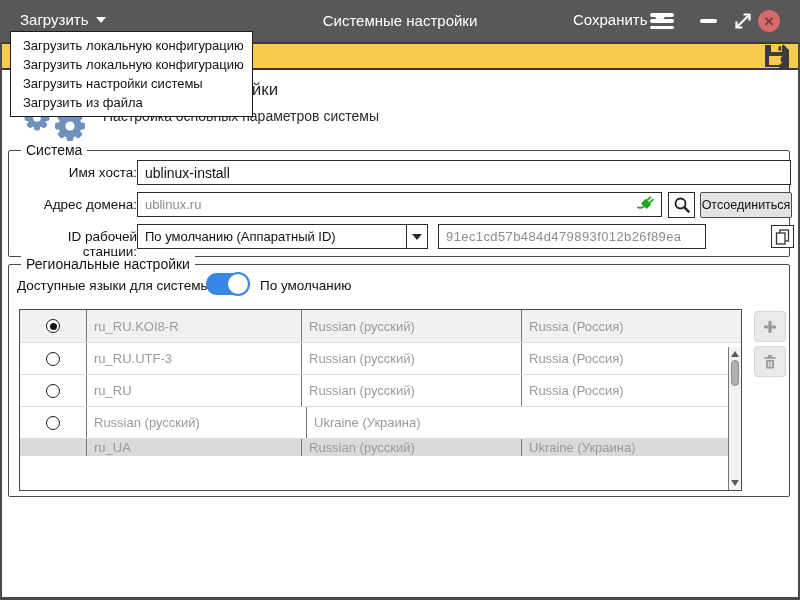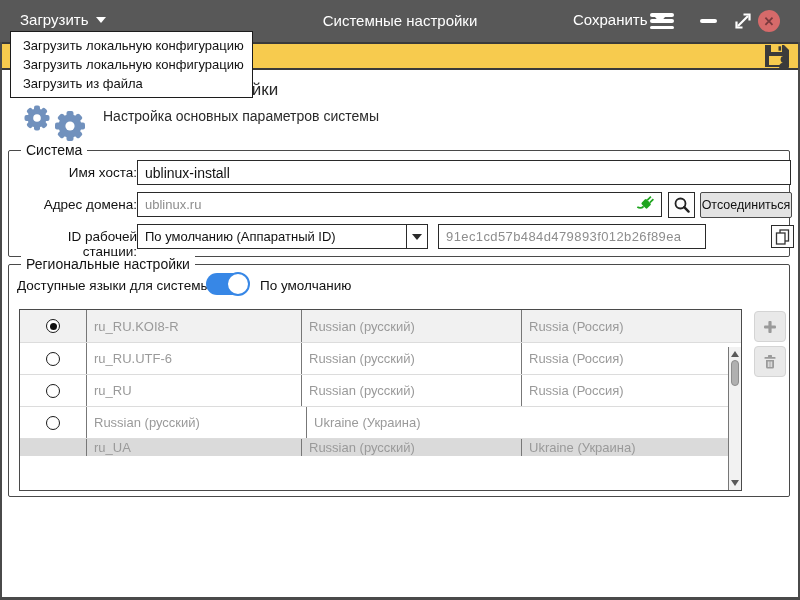--- a/index.html
+++ b/index.html
@@ -221,21 +221,21 @@
             <div class="radio checked"></div>
           </div>
         <div class="tc c1">ru_RU.KOI8-R</div>
         <div class="tc c2">Russian (русский)</div>
         <div class="tc c3">Russia (Россия)</div>
       </div>
       <div class="trow">
         <div class="tc c0">
             <div class="radio"></div>
           </div>
-        <div class="tc c1">ru_RU.UTF-6</div>
+        <div class="tc c1">ru_RU.UTF-3</div>
         <div class="tc c2">Russian (русский)</div>
         <div class="tc c3">Russia (Россия)</div>
       </div>
       <div class="trow">
         <div class="tc c0">
             <div class="radio"></div>
           </div>
         <div class="tc c1">ru_RU</div>
         <div class="tc c2">Russian (русский)</div>
         <div class="tc c3">Russia (Россия)</div>
@@ -275,16 +275,17 @@
         <line x1="6.3" y1="7.5" x2="6.3" y2="13" stroke="#e9e9e9" stroke-width="1"></line>
         <line x1="8" y1="7.5" x2="8" y2="13" stroke="#e9e9e9" stroke-width="1"></line>
         <line x1="9.7" y1="7.5" x2="9.7" y2="13" stroke="#e9e9e9" stroke-width="1"></line>
       </svg>
     </div>
   </div>
 
   <div class="menu">
     <div class="menu-item">Загрузить локальную конфигурацию</div>
     <div class="menu-item">Загрузить локальную конфигурацию</div>
+    <div class="menu-item">Загрузить настройки системы</div>
     <div class="menu-item">Загрузить из файла</div>
   </div>
 
 </div>
 
 </body></html>

